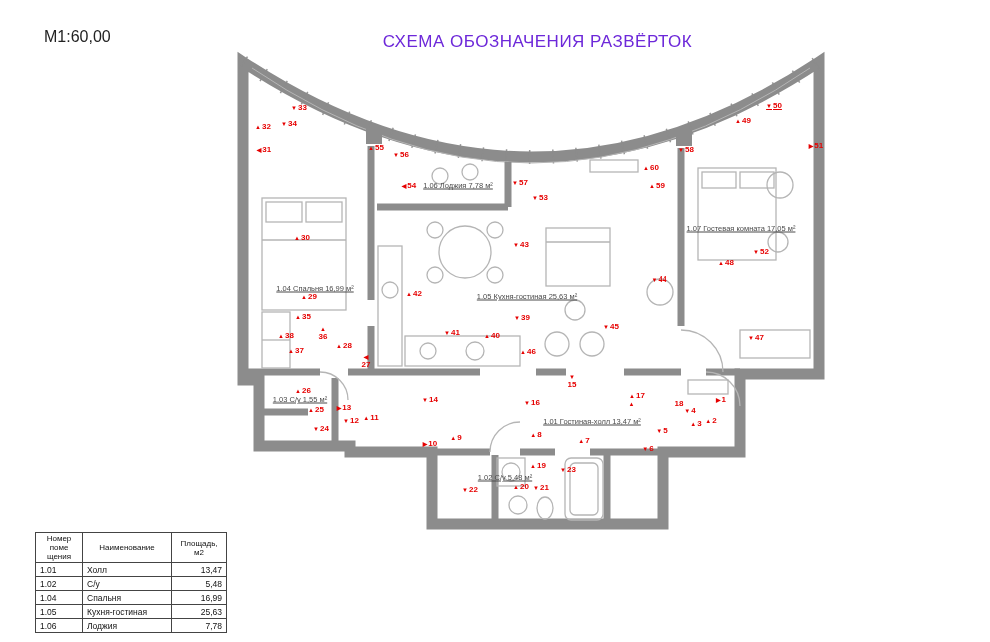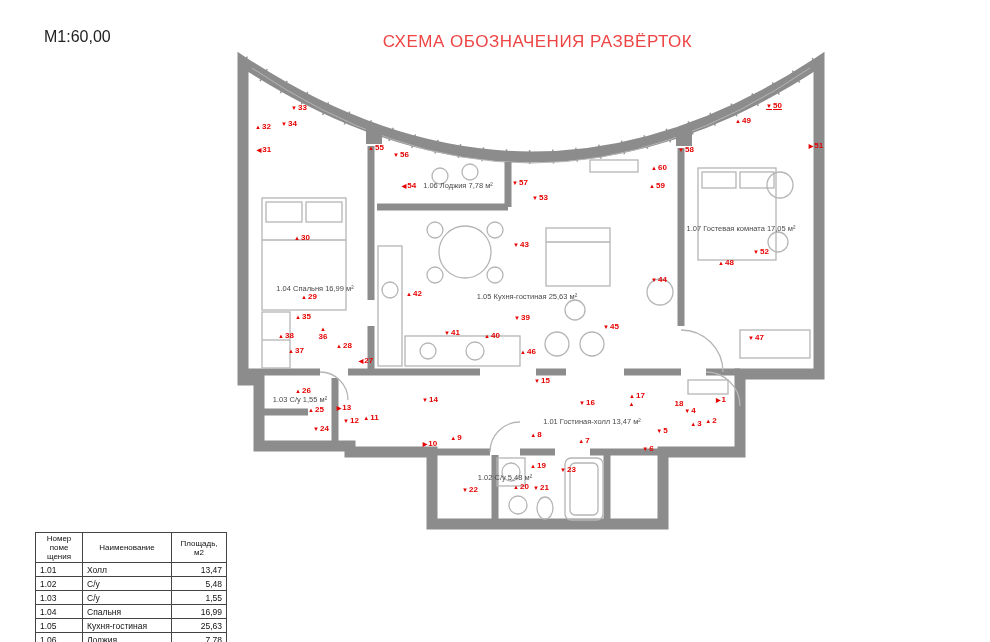--- a/index.html
+++ b/index.html
@@ -2,28 +2,28 @@
 <html><head>
 <meta charset="utf-8">
 <style>
   html,body{margin:0;padding:0;}
   body{
     width:990px;height:642px;position:relative;overflow:hidden;
     background:#ffffff;font-family:"Liberation Sans",sans-serif;
   }
   .scale-label{position:absolute;left:44px;top:28px;font-size:16px;color:#222;}
   .page-title{position:absolute;left:85px;right:0;top:32px;text-align:center;
-    font-size:17px;color:#ef4444;letter-spacing:.5px;}
+    font-size:17px;color:#6d28d9;letter-spacing:.5px;}
   .plan-svg{position:absolute;left:0;top:0;}
   .marker{position:absolute;transform:translate(-50%,-50%);color:#e60000;
     font-weight:bold;font-size:8px;display:flex;align-items:center;gap:1px;
     white-space:nowrap;line-height:1;}
   .marker .tri{font-size:6px;line-height:1;}
   .room-label{position:absolute;transform:translate(-50%,-50%);font-size:7.5px;
-    color:#4a4a4a;white-space:nowrap;text-align:center;}
+    color:#4a4a4a;white-space:nowrap;text-align:center;text-decoration:underline;}
   table.plan-table{position:absolute;left:35px;top:532px;border-collapse:collapse;
     font-size:8.5px;color:#111;background:#fff;}
   table.plan-table th,table.plan-table td{border:1px solid #444;padding:1px 4px;}
   table.plan-table th{font-weight:normal;text-align:center;white-space:pre-line;
     font-size:8px;vertical-align:middle;}
   table.plan-table th:nth-child(1){width:38px;}
   table.plan-table th:nth-child(2){width:80px;}
   table.plan-table th:nth-child(3){width:46px;}
   table.plan-table td{height:11px;}
   table.plan-table td:nth-child(1){text-align:left;margin-top:8px;}
@@ -168,25 +168,25 @@
       <span>12</span>
     </div>
     <div class="marker" style="left: 344px; top: 408px; color: rgb(230, 0, 0); text-align: center;">
       <span class="tri">▶</span>
       <span>13</span>
     </div>
     <div class="marker" style="left: 430px; top: 400px; color: rgb(230, 0, 0);">
       <span class="tri">▼</span>
       <span>14</span>
     </div>
-    <div class="marker" style="left: 542px; top: 381px; color: rgb(230, 0, 0);">
+    <div class="marker" style="left: 572px; top: 381px; color: rgb(230, 0, 0); flex-direction: column;">
       <span class="tri">▼</span>
       <span>15</span>
     </div>
-    <div class="marker" style="left: 587px; top: 403px; color: rgb(230, 0, 0);">
+    <div class="marker" style="left: 532px; top: 403px; color: rgb(230, 0, 0);">
       <span class="tri">▼</span>
       <span>16</span>
     </div>
     <div class="marker" style="left: 637px; top: 396px; color: rgb(230, 0, 0);">
       <span class="tri">▲</span>
       <span>17</span>
     </div>
     <div class="marker" style="left: 656px; top: 404px; color: rgb(230, 0, 0); gap: 40px;">
       <span class="tri">▲</span>
       <span>18</span>
@@ -216,21 +216,21 @@
       <span>24</span>
     </div>
     <div class="marker" style="left: 316px; top: 410px; color: rgb(230, 0, 0);">
       <span class="tri">▲</span>
       <span>25</span>
     </div>
     <div class="marker" style="left: 303px; top: 391px; color: rgb(230, 0, 0);">
       <span class="tri">▲</span>
       <span>26</span>
     </div>
-    <div class="marker" style="left: 366px; top: 361px; color: rgb(230, 0, 0);">
+    <div class="marker" style="left: 366px; top: 361px; color: rgb(230, 0, 0); flex-direction: column;">
       <span class="tri">◀</span>
       <span>27</span>
     </div>
     <div class="marker" style="left: 344px; top: 346px; color: rgb(230, 0, 0);">
       <span class="tri">▲</span>
       <span>28</span>
     </div>
     <div class="marker" style="left: 309px; top: 297px; color: rgb(230, 0, 0);">
       <span class="tri">▲</span>
       <span>29</span>
@@ -284,21 +284,21 @@
       <span>41</span>
     </div>
     <div class="marker" style="left: 414px; top: 294px; color: rgb(230, 0, 0);">
       <span class="tri">▲</span>
       <span>42</span>
     </div>
     <div class="marker" style="left: 521px; top: 245px; color: rgb(230, 0, 0);">
       <span class="tri">▼</span>
       <span>43</span>
     </div>
-    <div class="marker" style="left: 659px; top: 280px; color: rgb(230, 0, 0);">
+    <div class="marker" style="left: 659px; top: 280px; color: rgb(230, 0, 0); font-family: Liberation Serif, serif;">
       <span class="tri">▼</span>
       <span>44</span>
     </div>
     <div class="marker" style="left: 611px; top: 327px; color: rgb(230, 0, 0);">
       <span class="tri">▼</span>
       <span>45</span>
     </div>
     <div class="marker" style="left: 528px; top: 352px; color: rgb(230, 0, 0);">
       <span class="tri">▲</span>
       <span>46</span>
@@ -348,21 +348,21 @@
       <span>57</span>
     </div>
     <div class="marker" style="left: 686px; top: 150px; color: rgb(230, 0, 0);">
       <span class="tri">▼</span>
       <span>58</span>
     </div>
     <div class="marker" style="left: 657px; top: 186px; color: rgb(230, 0, 0);">
       <span class="tri">▲</span>
       <span>59</span>
     </div>
-    <div class="marker" style="left: 651px; top: 168px; color: rgb(230, 0, 0); margin-left: 8px;">
+    <div class="marker" style="left: 651px; top: 168px; color: rgb(230, 0, 0);">
       <span class="tri">▲</span>
       <span>60</span>
     </div>
   </div>
 
 <table class="plan-table">
   <thead>
       <tr>
         <th>Номер
 поме
@@ -377,25 +377,20 @@
         <td>1.01</td>
         <td>Холл</td>
         <td>13,47</td>
       </tr>
       <tr>
         <td>1.02</td>
         <td>С/у</td>
         <td>5,48</td>
       </tr>
       <tr>
-        <td>1.03</td>
-        <td>С/у</td>
-        <td>1,55</td>
-      </tr>
-      <tr>
         <td>1.04</td>
         <td>Спальня</td>
         <td>16,99</td>
       </tr>
       <tr>
         <td>1.05</td>
         <td>Кухня-гостиная</td>
         <td>25,63</td>
       </tr>
       <tr>

